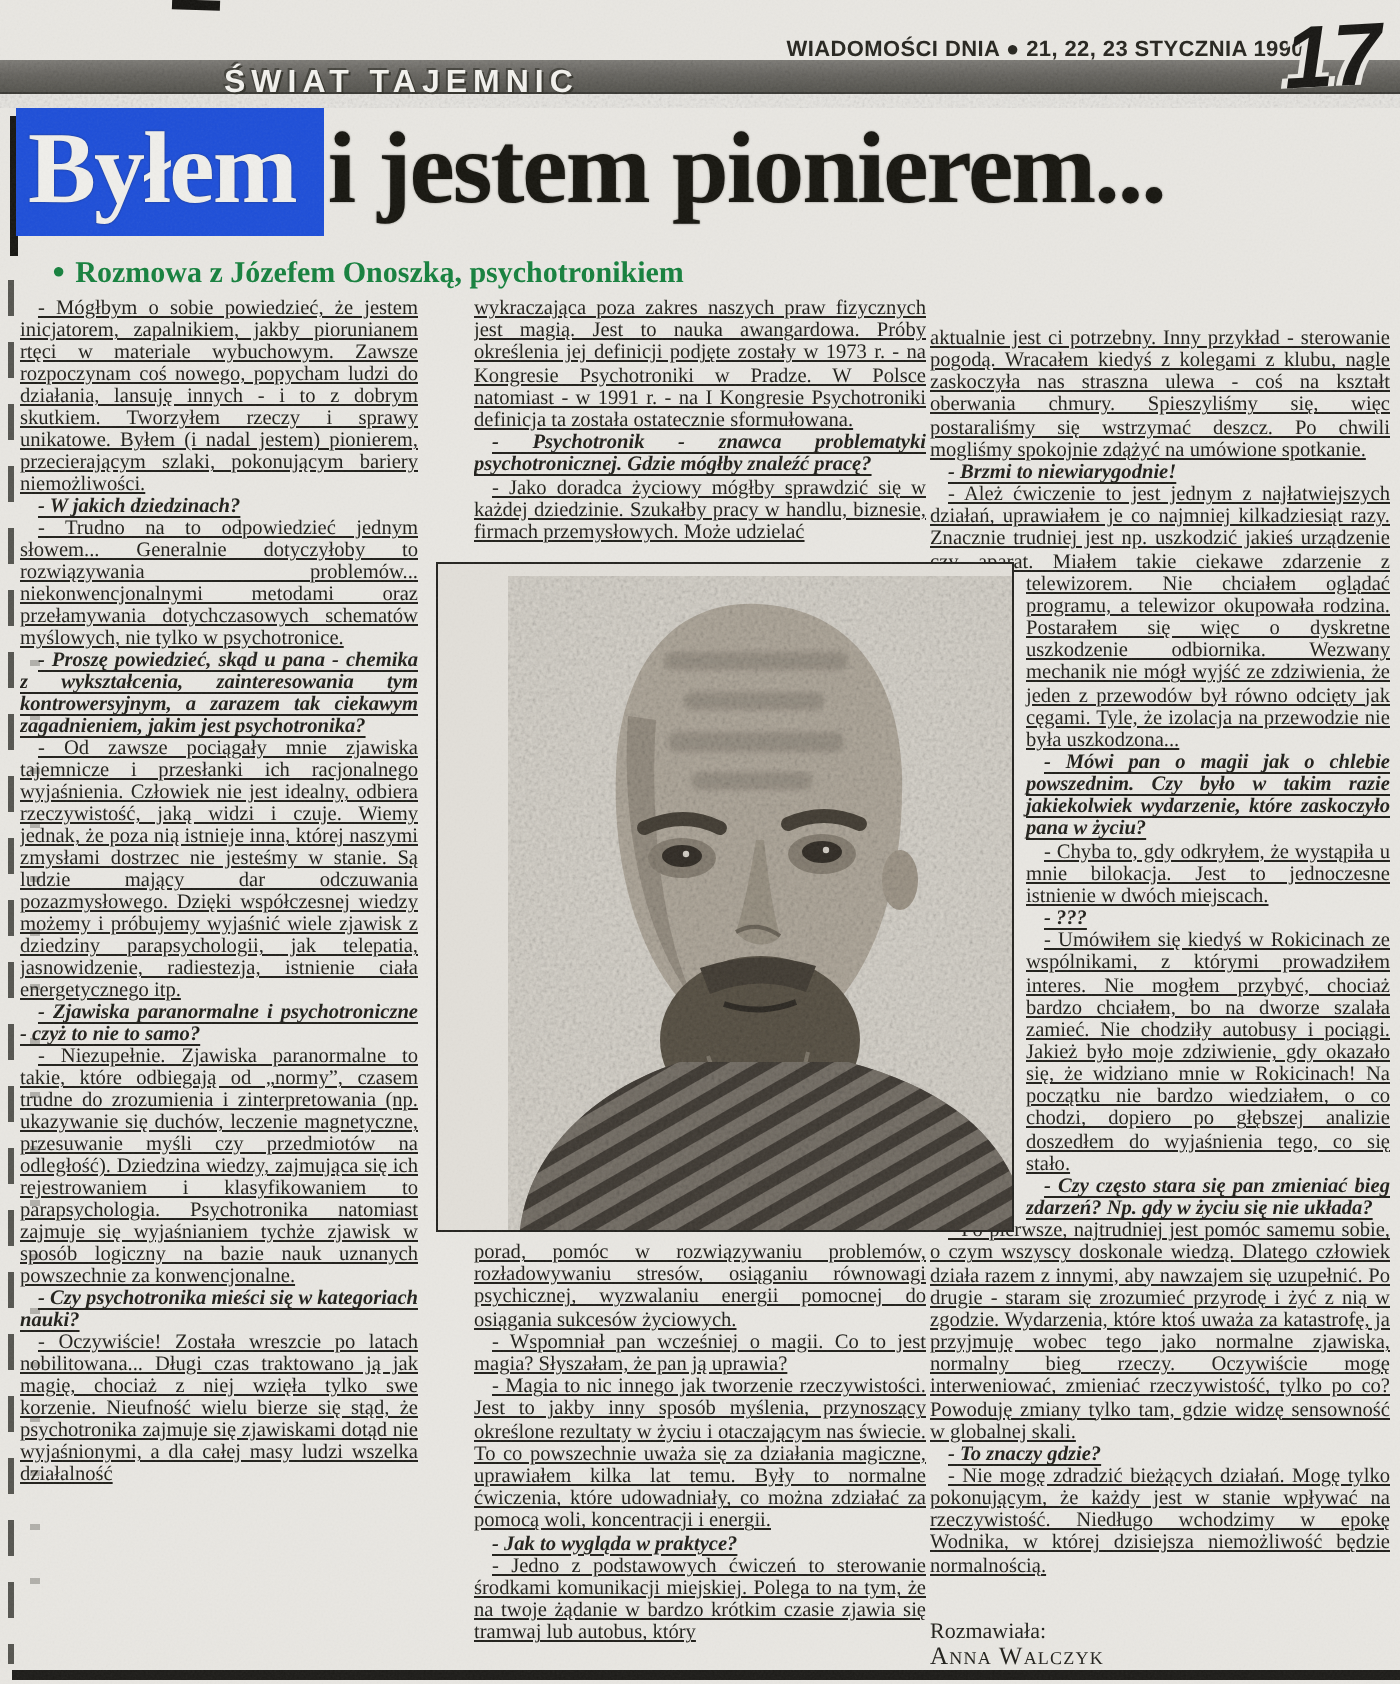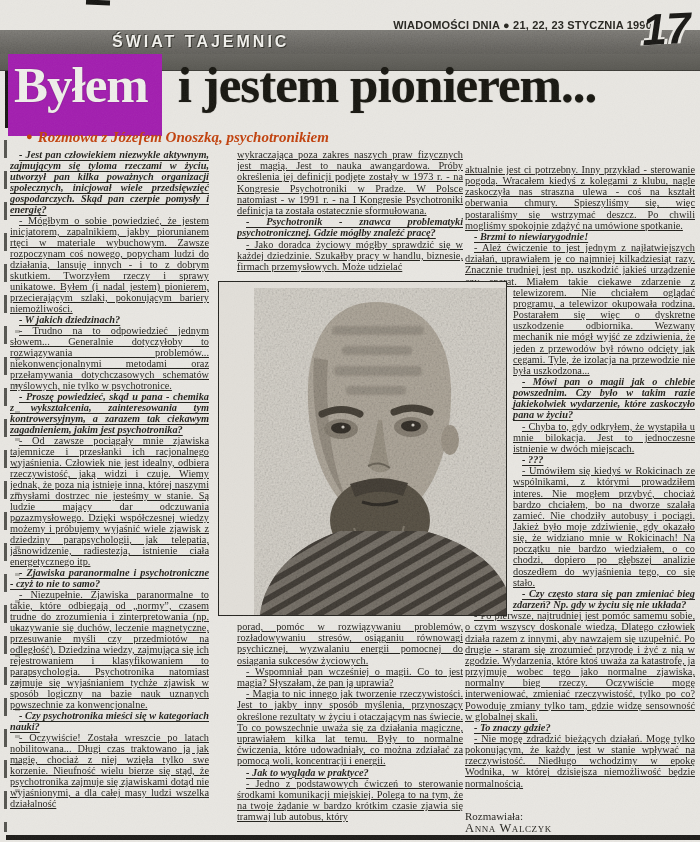--- a/index.html
+++ b/index.html
@@ -8,21 +8,21 @@
     background:#e9e7e2; overflow:hidden;
     font-family:"Liberation Serif", serif; color:#1e1d19;
   }
   
   .masthead {
     position:absolute; top:19px; right:48px; z-index:2;
     font-family:"Liberation Sans", sans-serif; font-size:11px; font-weight:700;
     letter-spacing:.2px; color:#26251f; white-space:nowrap;
   }
   .banner-bar {
-    position:absolute; left:0; top:30px; width:700px; height:40px; z-index:1;
+    position:absolute; left:0; top:30px; width:700px; height:16px; z-index:1;
     background:linear-gradient(180deg,#82807b 0%,#6b6964 45%,#585751 100%);
     box-shadow:0 1px 0 #3c3b36;
   }
   .banner-bar svg { position:absolute; inset:0; }
   .banner-text {
     position:absolute; left:112px; top:3px;
     font-family:"Liberation Sans", sans-serif; font-weight:800; font-size:16px;
     letter-spacing:3px; color:#f3f2ee;
     text-shadow:1px 1px 0 #34332c, -1px -1px 0 #45443e;
   }
@@ -32,27 +32,27 @@
     font-size:44px; line-height:44px; color:#171613; transform:rotate(-3deg);
     text-shadow:-3px 0 0 #e9e7e2, 3px 0 0 #e9e7e2, 0 -2px 0 #e9e7e2;
   }
   
   .headline {
     position:absolute; left:8px; top:54px; z-index:2; white-space:nowrap;
     font-size:51px; font-weight:700; letter-spacing:-1px; line-height:60px;
     text-shadow:0 0 1px rgba(25,24,18,.55);
   }
   .headline .hl {
-    display:inline-block; background:#a21caf; color:#f0efeb;
-    padding:2px 14px 22px 6px; line-height:58px;
-  }
-  .headline .rest { color:#16150f; margin-left:16px; }
+    display:inline-block; background:#1d4ed8; color:#f0efeb;
+    padding:2px 14px 4px 6px; line-height:58px;
+  }
+  .headline .rest { color:#16150f; margin-left:2px; }
   .subtitle {
     position:absolute; left:26px; top:129px; z-index:2;
-    font-size:15px; font-weight:700; font-style:italic; color:#c2410c; white-space:nowrap;
+    font-size:15px; font-weight:700; color:#15803d; white-space:nowrap;
   }
   .subtitle .dot { font-size:11px; vertical-align:2px; margin-right:5px; }
   
   .col {
     position:absolute; text-align:justify; font-size:10.3px; line-height:11.2px;
     overflow:hidden; z-index:2; color:#201f1a;
   }
   .col p { margin:0; text-indent:9px;text-decoration:underline; }
   .col p.cont { text-indent:0; }
   .col p.q {
@@ -121,21 +121,20 @@
   <div class="page-num">17</div>
 
   <div class="headline">
     <span class="hl">Byłem</span><span class="rest">i jestem pionierem...</span>
   </div>
   <div class="subtitle">
     <span class="dot">●</span><span>Rozmowa z Józefem Onoszką, psychotronikiem</span>
   </div>
 
   <div class="col" id="col1">
-      <p class="q">- Jest pan człowiekiem niezwykle aktywnym, zajmującym się tyloma rzeczami w życiu, utworzył pan kilka poważnych organizacji społecznych, inicjował wiele przedsięwzięć gospodarczych. Skąd pan czerpie pomysły i energię?</p>
       <p class="">- Mógłbym o sobie powiedzieć, że jestem inicjatorem, zapalnikiem, jakby piorunianem rtęci w materiale wybuchowym. Zawsze rozpoczynam coś nowego, popycham ludzi do działania, lansuję innych - i to z dobrym skutkiem. Tworzyłem rzeczy i sprawy unikatowe. Byłem (i nadal jestem) pionierem, przecierającym szlaki, pokonującym bariery niemożliwości.</p>
       <p class="q">- W jakich dziedzinach?</p>
       <p class="">- Trudno na to odpowiedzieć jednym słowem... Generalnie dotyczyłoby to rozwiązywania problemów... niekonwencjonalnymi metodami oraz przełamywania dotychczasowych schematów myślowych, nie tylko w psychotronice.</p>
       <p class="q">- Proszę powiedzieć, skąd u pana - chemika z wykształcenia, zainteresowania tym kontrowersyjnym, a zarazem tak ciekawym zagadnieniem, jakim jest psychotronika?</p>
       <p class="">- Od zawsze pociągały mnie zjawiska tajemnicze i przesłanki ich racjonalnego wyjaśnienia. Człowiek nie jest idealny, odbiera rzeczywistość, jaką widzi i czuje. Wiemy jednak, że poza nią istnieje inna, której naszymi zmysłami dostrzec nie jesteśmy w stanie. Są ludzie mający dar odczuwania pozazmysłowego. Dzięki współczesnej wiedzy możemy i próbujemy wyjaśnić wiele zjawisk z dziedziny parapsychologii, jak telepatia, jasnowidzenie, radiestezja, istnienie ciała energetycznego itp.</p>
       <p class="q">- Zjawiska paranormalne i psychotroniczne - czyż to nie to samo?</p>
       <p class="">- Niezupełnie. Zjawiska paranormalne to takie, które odbiegają od „normy”, czasem trudne do zrozumienia i zinterpretowania (np. ukazywanie się duchów, leczenie magnetyczne, przesuwanie myśli czy przedmiotów na odległość). Dziedzina wiedzy, zajmująca się ich rejestrowaniem i klasyfikowaniem to parapsychologia. Psychotronika natomiast zajmuje się wyjaśnianiem tychże zjawisk w sposób logiczny na bazie nauk uznanych powszechnie za konwencjonalne.</p>
       <p class="q">- Czy psychotronika mieści się w kategoriach nauki?</p>
       <p class="">- Oczywiście! Została wreszcie po latach nobilitowana... Długi czas traktowano ją jak magię, chociaż z niej wzięła tylko swe korzenie. Nieufność wielu bierze się stąd, że psychotronika zajmuje się zjawiskami dotąd nie wyjaśnionymi, a dla całej masy ludzi wszelka działalność</p>
     </div>

